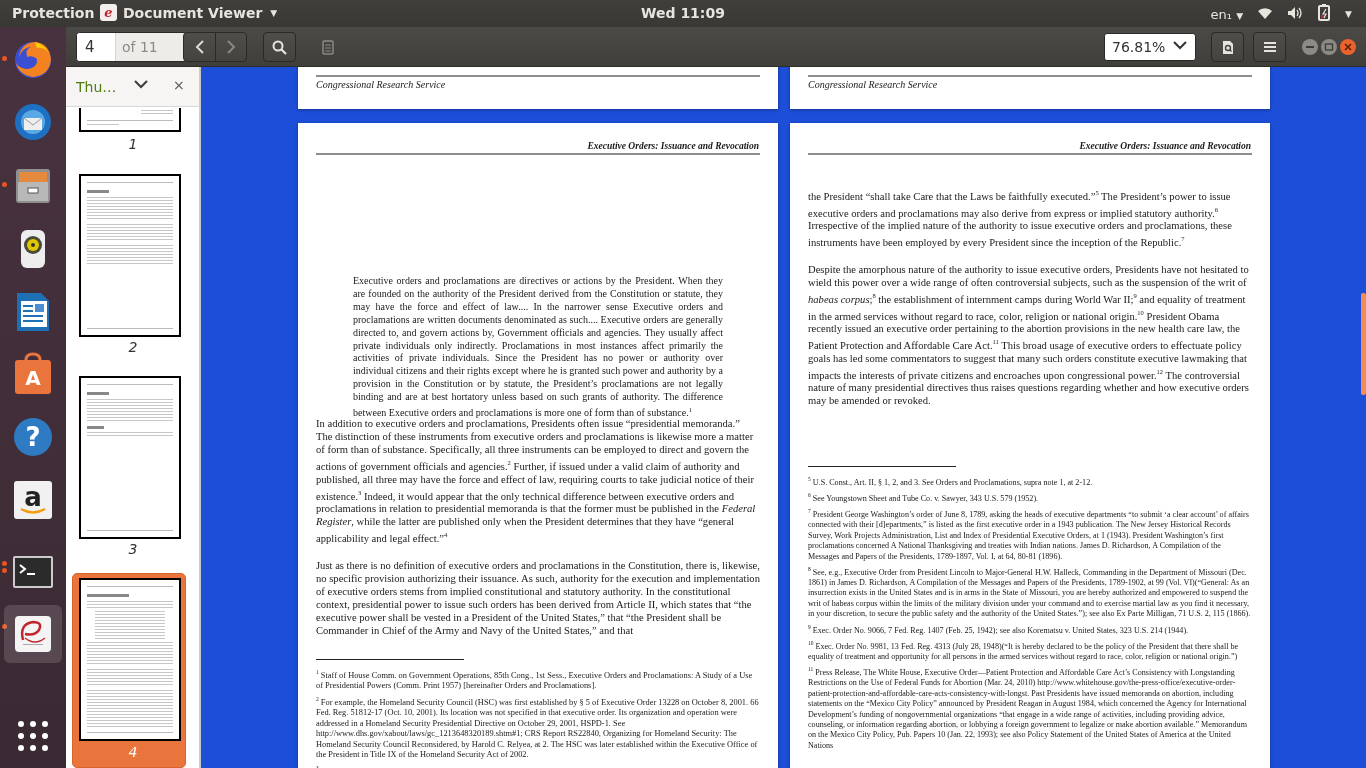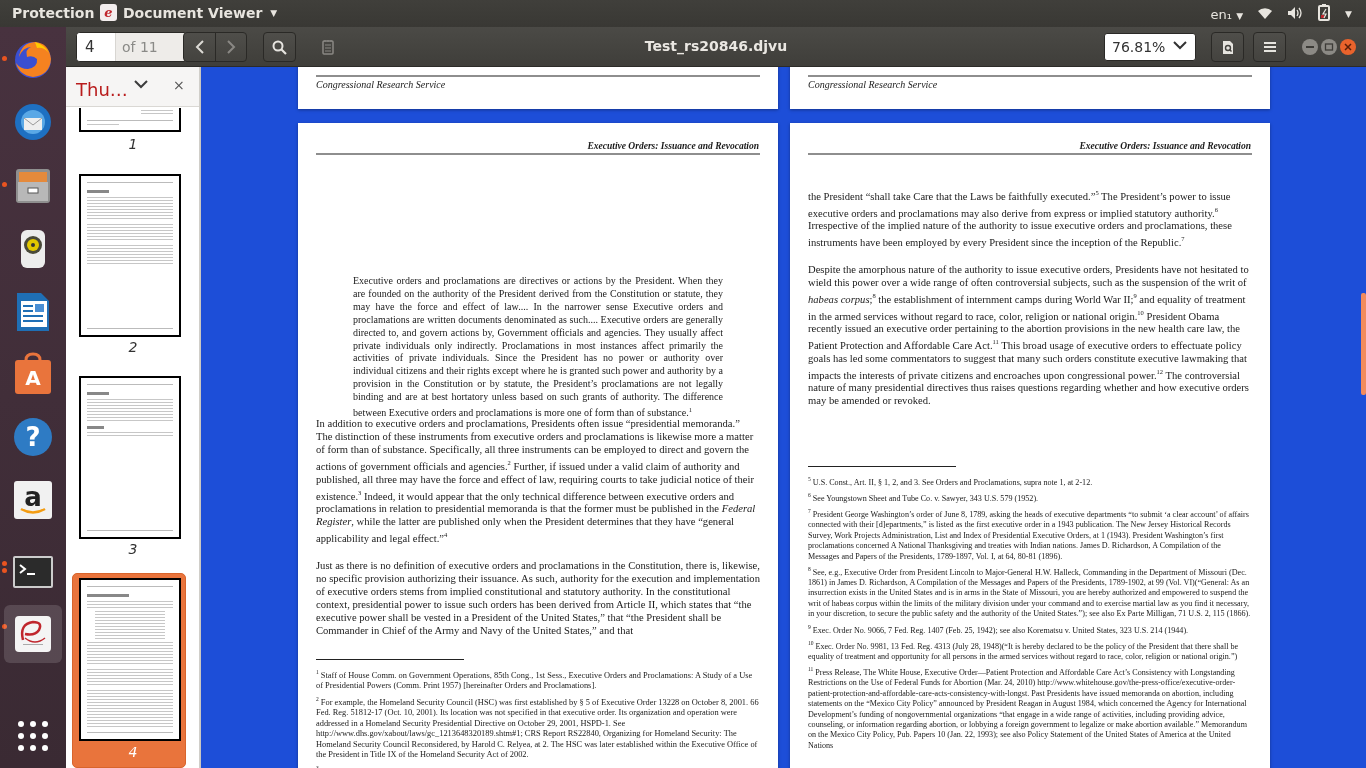--- a/index.html
+++ b/index.html
@@ -21,21 +21,21 @@
 .hb-btn{position:absolute;top:5px;height:30px;border:1px solid #2a2926;border-radius:4px;background:linear-gradient(#4f4e4a,#44433f);color:#dcdad5;display:flex;align-items:center;justify-content:center;font-size:14px}
 #page-entry{position:absolute;left:10px;top:5px;width:112px;height:30px;border-radius:4px;background:#fff;border:1px solid #2a2926;display:flex;overflow:hidden}
 #page-entry .cur{width:38px;padding-left:8px;font-size:15px;color:#333;line-height:28px;background:#fff}
 #page-entry .total{flex:1;background:#eeece9;color:#8a8a87;font-size:14px;line-height:28px;padding-left:6px;border-left:1px solid #d8d6d2}
 #doc-title{position:absolute;left:0;width:1300px;top:11px;text-align:center;font-weight:bold;font-size:14px;color:#eae7e2;pointer-events:none}
 #zoom-box{position:absolute;left:1038px;top:6px;width:92px;height:28px;background:#fff;border:1px solid #2a2926;border-radius:3px;display:flex;align-items:center;padding-left:7px;font-size:14px;color:#333}
 #zoom-box .chev{position:absolute;right:8px;top:5px;font-size:12px;color:#333}
 .wm{position:absolute;top:12px;width:16px;height:16px;border-radius:50%}
 #sidebar{position:absolute;left:0;top:40px;width:134px;height:701px;background:#fff;border-right:1px solid #d0cec9}
 #sb-head{height:40px;border-bottom:1px solid #dad8d4;position:relative;background:#f6f5f4}
-#sb-head .lbl{position:absolute;left:10px;top:12px;font-size:18px;color:#b91c1c}
+#sb-head .lbl{position:absolute;left:10px;top:12px;font-size:14px;color:#4d7c0f}
 #sb-head .drop{position:absolute;left:68px;top:10px;font-size:13px;color:#3c3c3c}
 #sb-head .close{position:absolute;left:107px;top:10px;font-size:14px;color:#555}
 .thumb{position:absolute;left:13px;width:102px;background:#fff;border:2px solid #000}
 .thumb .ln{position:absolute;left:6px;right:6px;height:1px;background:#bbb}
 .thumb .tx{position:absolute;left:6px;right:6px;background:repeating-linear-gradient(#c7c7c7 0 1px,transparent 1px 3px)}
 .thumb-num{position:absolute;width:134px;text-align:center;font-style:italic;font-size:14px;color:#333}
 .thumb-sel{position:absolute;left:6px;width:114px;background:#e9743c;border-radius:5px;border:1px solid #d8642c}
 #sb-sep{position:absolute;left:134px;top:40px;width:1px;height:701px;background:#c9c7c2}
 #view{position:absolute;left:135px;top:40px;width:1287px;height:701px;background:#1d4ed8;overflow:hidden}
 .page{position:absolute;background:#fff;box-shadow:0 1px 3px rgba(0,0,0,0.35);font-family:"Liberation Serif",serif;color:#1a1a1a}
@@ -54,20 +54,21 @@
 </head>
 <body>
 
 <div id="topbar">
   <div class="activities">Protection</div>
   <div class="app">
     <span class="appicon">e</span>
     <span>Document Viewer</span>
     <span class="caret">▼</span>
   </div>
+  <div class="clock"><span>Wed 11:09</span></div>
   <div class="tray">
     <span><span>en₁</span> <span style="font-size:9px">▼</span></span>
     <span>
       <svg width="16" height="14" viewBox="0 0 16 14">
           <path d="M8 13 L1 5 A10 10 0 0 1 15 5 Z" fill="#e8e5df"></path>
         </svg>
     </span>
     <span>
       <svg width="16" height="14" viewBox="0 0 16 14">
           <path d="M1 5h3l4-4v12l-4-4H1z" fill="#e8e5df"></path>
@@ -208,21 +209,20 @@
           <circle cx="6" cy="6" r="4.5" stroke="#e6e4df" stroke-width="2" fill="none"></circle>
           <path d="M9.5 9.5L14 14" stroke="#e6e4df" stroke-width="2.2"></path>
         </svg>
     </div>
     <div class="hb-btn" style="left:245px;width:33px;border-color:transparent;background:transparent">
       <svg width="12" height="16" viewBox="0 0 12 16">
           <rect x="1" y="2" width="10" height="13" rx="1" fill="none" stroke="#8a8884" stroke-width="1.5"></rect>
           <path d="M3 6h6M3 9h6M3 12h6M3 1v2M6 1v2M9 1v2" stroke="#8a8884" stroke-width="1"></path>
         </svg>
     </div>
-    <div id="doc-title">Test_rs20846.djvu</div>
     <div id="zoom-box">
       <span>76.81%</span>
       <span class="chev">
         <svg width="14" height="10" viewBox="0 0 14 10">
             <path d="M1 2l6 6 6-6" stroke="#333" stroke-width="2" fill="none"></path>
           </svg>
       </span>
     </div>
     <div class="hb-btn" style="left:1145px;width:33px">
       <svg width="12" height="15" viewBox="0 0 12 15">

